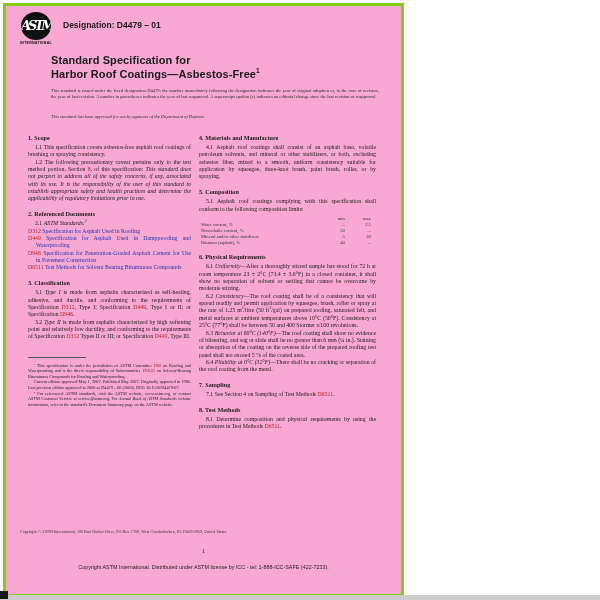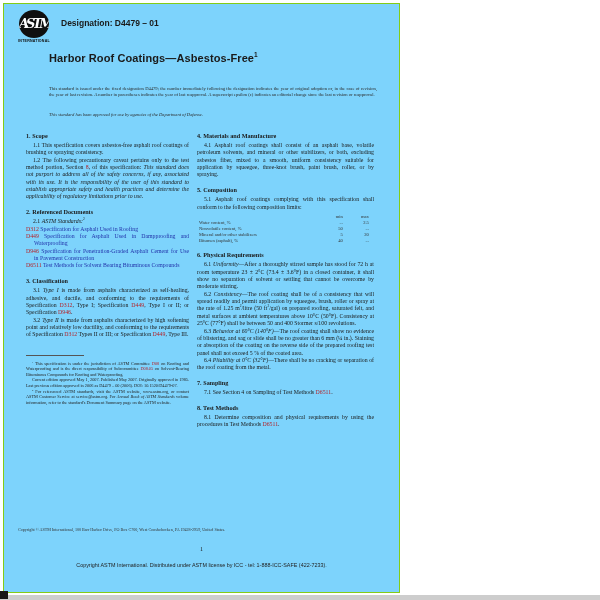--- a/index.html
+++ b/index.html
@@ -1,20 +1,20 @@
 <!DOCTYPE html>
 <html style="--link_red: #b52228; --link_blue: #2233aa; --text: #1a1a1a;"><head>
 <meta charset="utf-8">
 <style>
   html,body { margin:0; padding:0; background:#fff; }
   .canvas { position:relative; width:600px; height:600px; background:#fff; overflow:hidden;
             font-family:"Liberation Serif","DejaVu Serif",serif; color:#1a1a1a;
             -webkit-font-smoothing:antialiased; }
   .page { position:absolute; left:3px; top:3px; width:395px; height:588px;
-          background:#7dd3fc; border:1px solid #84cc16; }
+          background:#f9a8d4; border:3px solid #84cc16; }
 
   
   .logo { position:absolute; left:8px; top:6px; width:44px; text-align:center;
           font-family:"Liberation Sans","DejaVu Sans",sans-serif; }
   .logo-circle { width:30px; height:28px; margin:0 auto; background:#101010; border-radius:50%;
                  color:#fff; font-family:"DejaVu Serif",serif; font-style:italic; font-weight:bold;
                  font-size:13px; line-height:27px; letter-spacing:-3px; text-align:center; overflow:hidden; }
   .logo-intl { font-size:3.6px; font-weight:bold; letter-spacing:0.2px; margin-top:1px; color:#101010; }
   .designation { position:absolute; left:57px; top:14px; font-size:8.5px; font-weight:bold;
                  font-family:"Liberation Sans","DejaVu Sans",sans-serif; }
@@ -75,20 +75,21 @@
     <div class="logo">
       <div class="logo-circle">
         <span>ASTM</span>
       </div>
       <div class="logo-intl">INTERNATIONAL</div>
     </div>
 
     <div class="designation">Designation: D4479 – 01</div>
 
     <div class="title-block">
+      <div class="title-line">Standard Specification for</div>
       <div class="title-line"><span>Harbor Roof Coatings—Asbestos-Free</span><sup>1</sup></div>
     </div>
 
     <p class="issuance">This standard is issued under the fixed designation D4479; the number immediately following the designation indicates the year of original adoption or, in the case of revision, the year of last revision. A number in parentheses indicates the year of last reapproval. A superscript epsilon (ε) indicates an editorial change since the last revision or reapproval.</p>
     <p class="dod">This standard has been approved for use by agencies of the Department of Defense.</p>
 
     <div class="columns">
 
       <div class="col col-left">
         <h4>1. Scope</h4>

